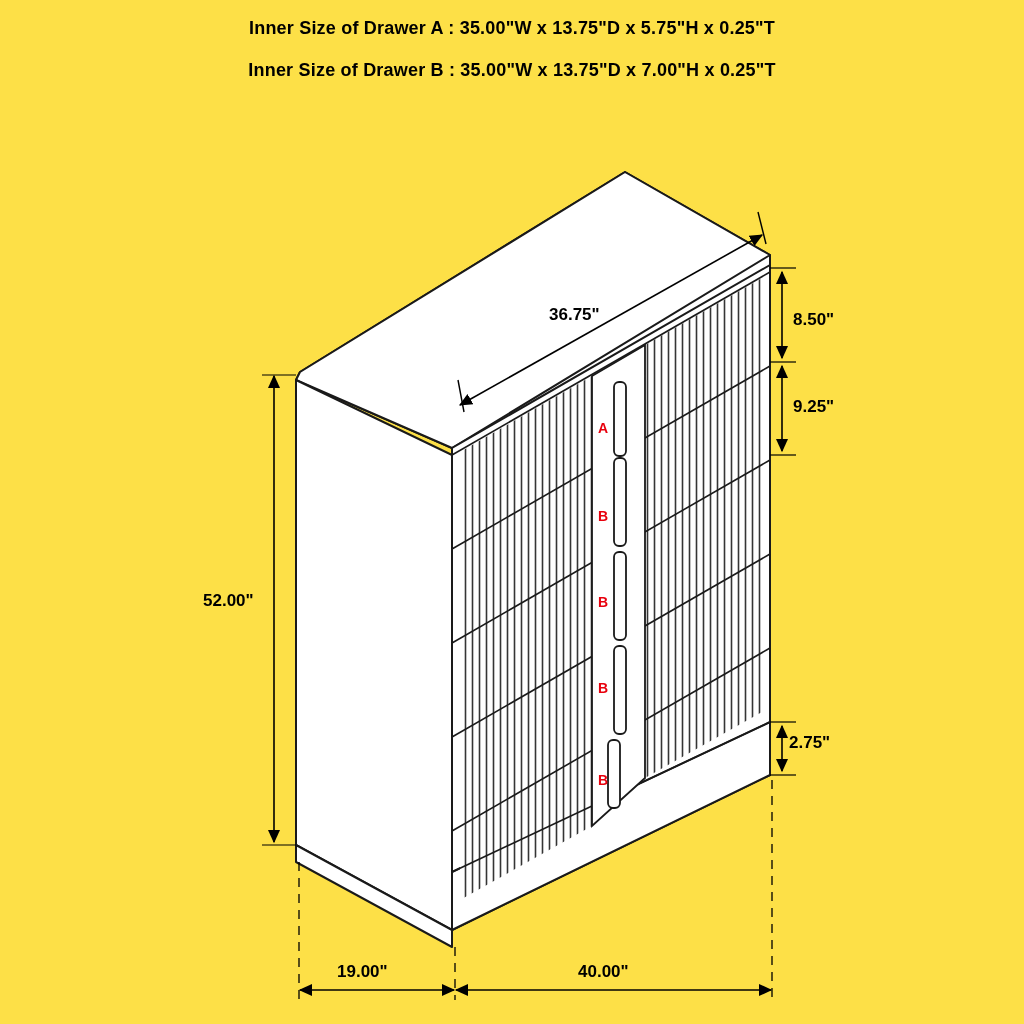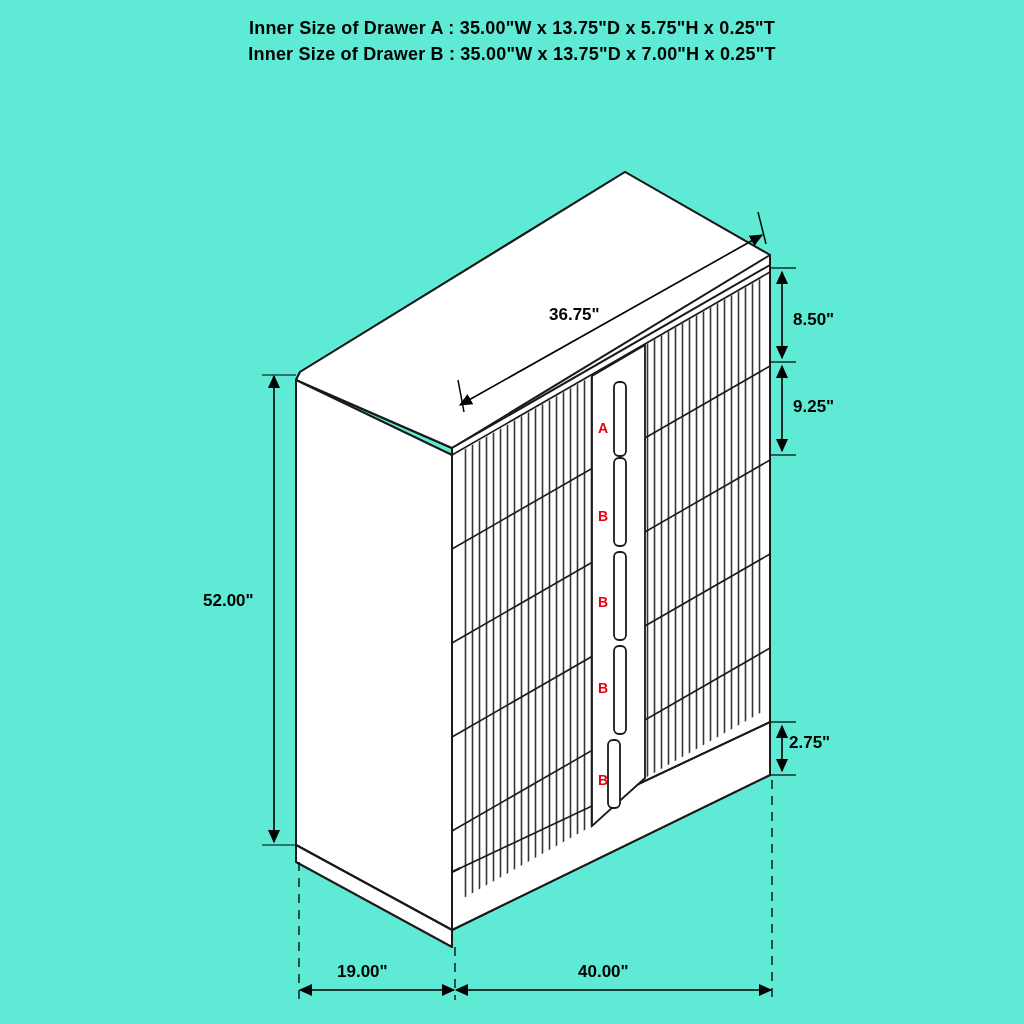--- a/index.html
+++ b/index.html
@@ -7,35 +7,35 @@
     padding: 0;
     background: #ffffff;
   }
   body {
     font-family: "Liberation Sans", sans-serif;
   }
   #page {
     position: relative;
     width: 1024px;
     height: 1024px;
-    background: #5eead4;
+    background: #fde047;
     overflow: hidden;
   }
   .header-line {
     position: absolute;
     left: 0;
     width: 1024px;
     text-align: center;
     font-weight: bold;
     font-size: 18px;
     color: #000000;
     letter-spacing: 0.2px;
   }
   #header-a { top: 18px; }
-  #header-b { top: 44px; }
+  #header-b { top: 60px; }
 
   svg.diagram {
     position: absolute;
     left: 0;
     top: 0;
   }
   .dim-label {
     position: absolute;
     font-weight: bold;
     font-size: 17px;

